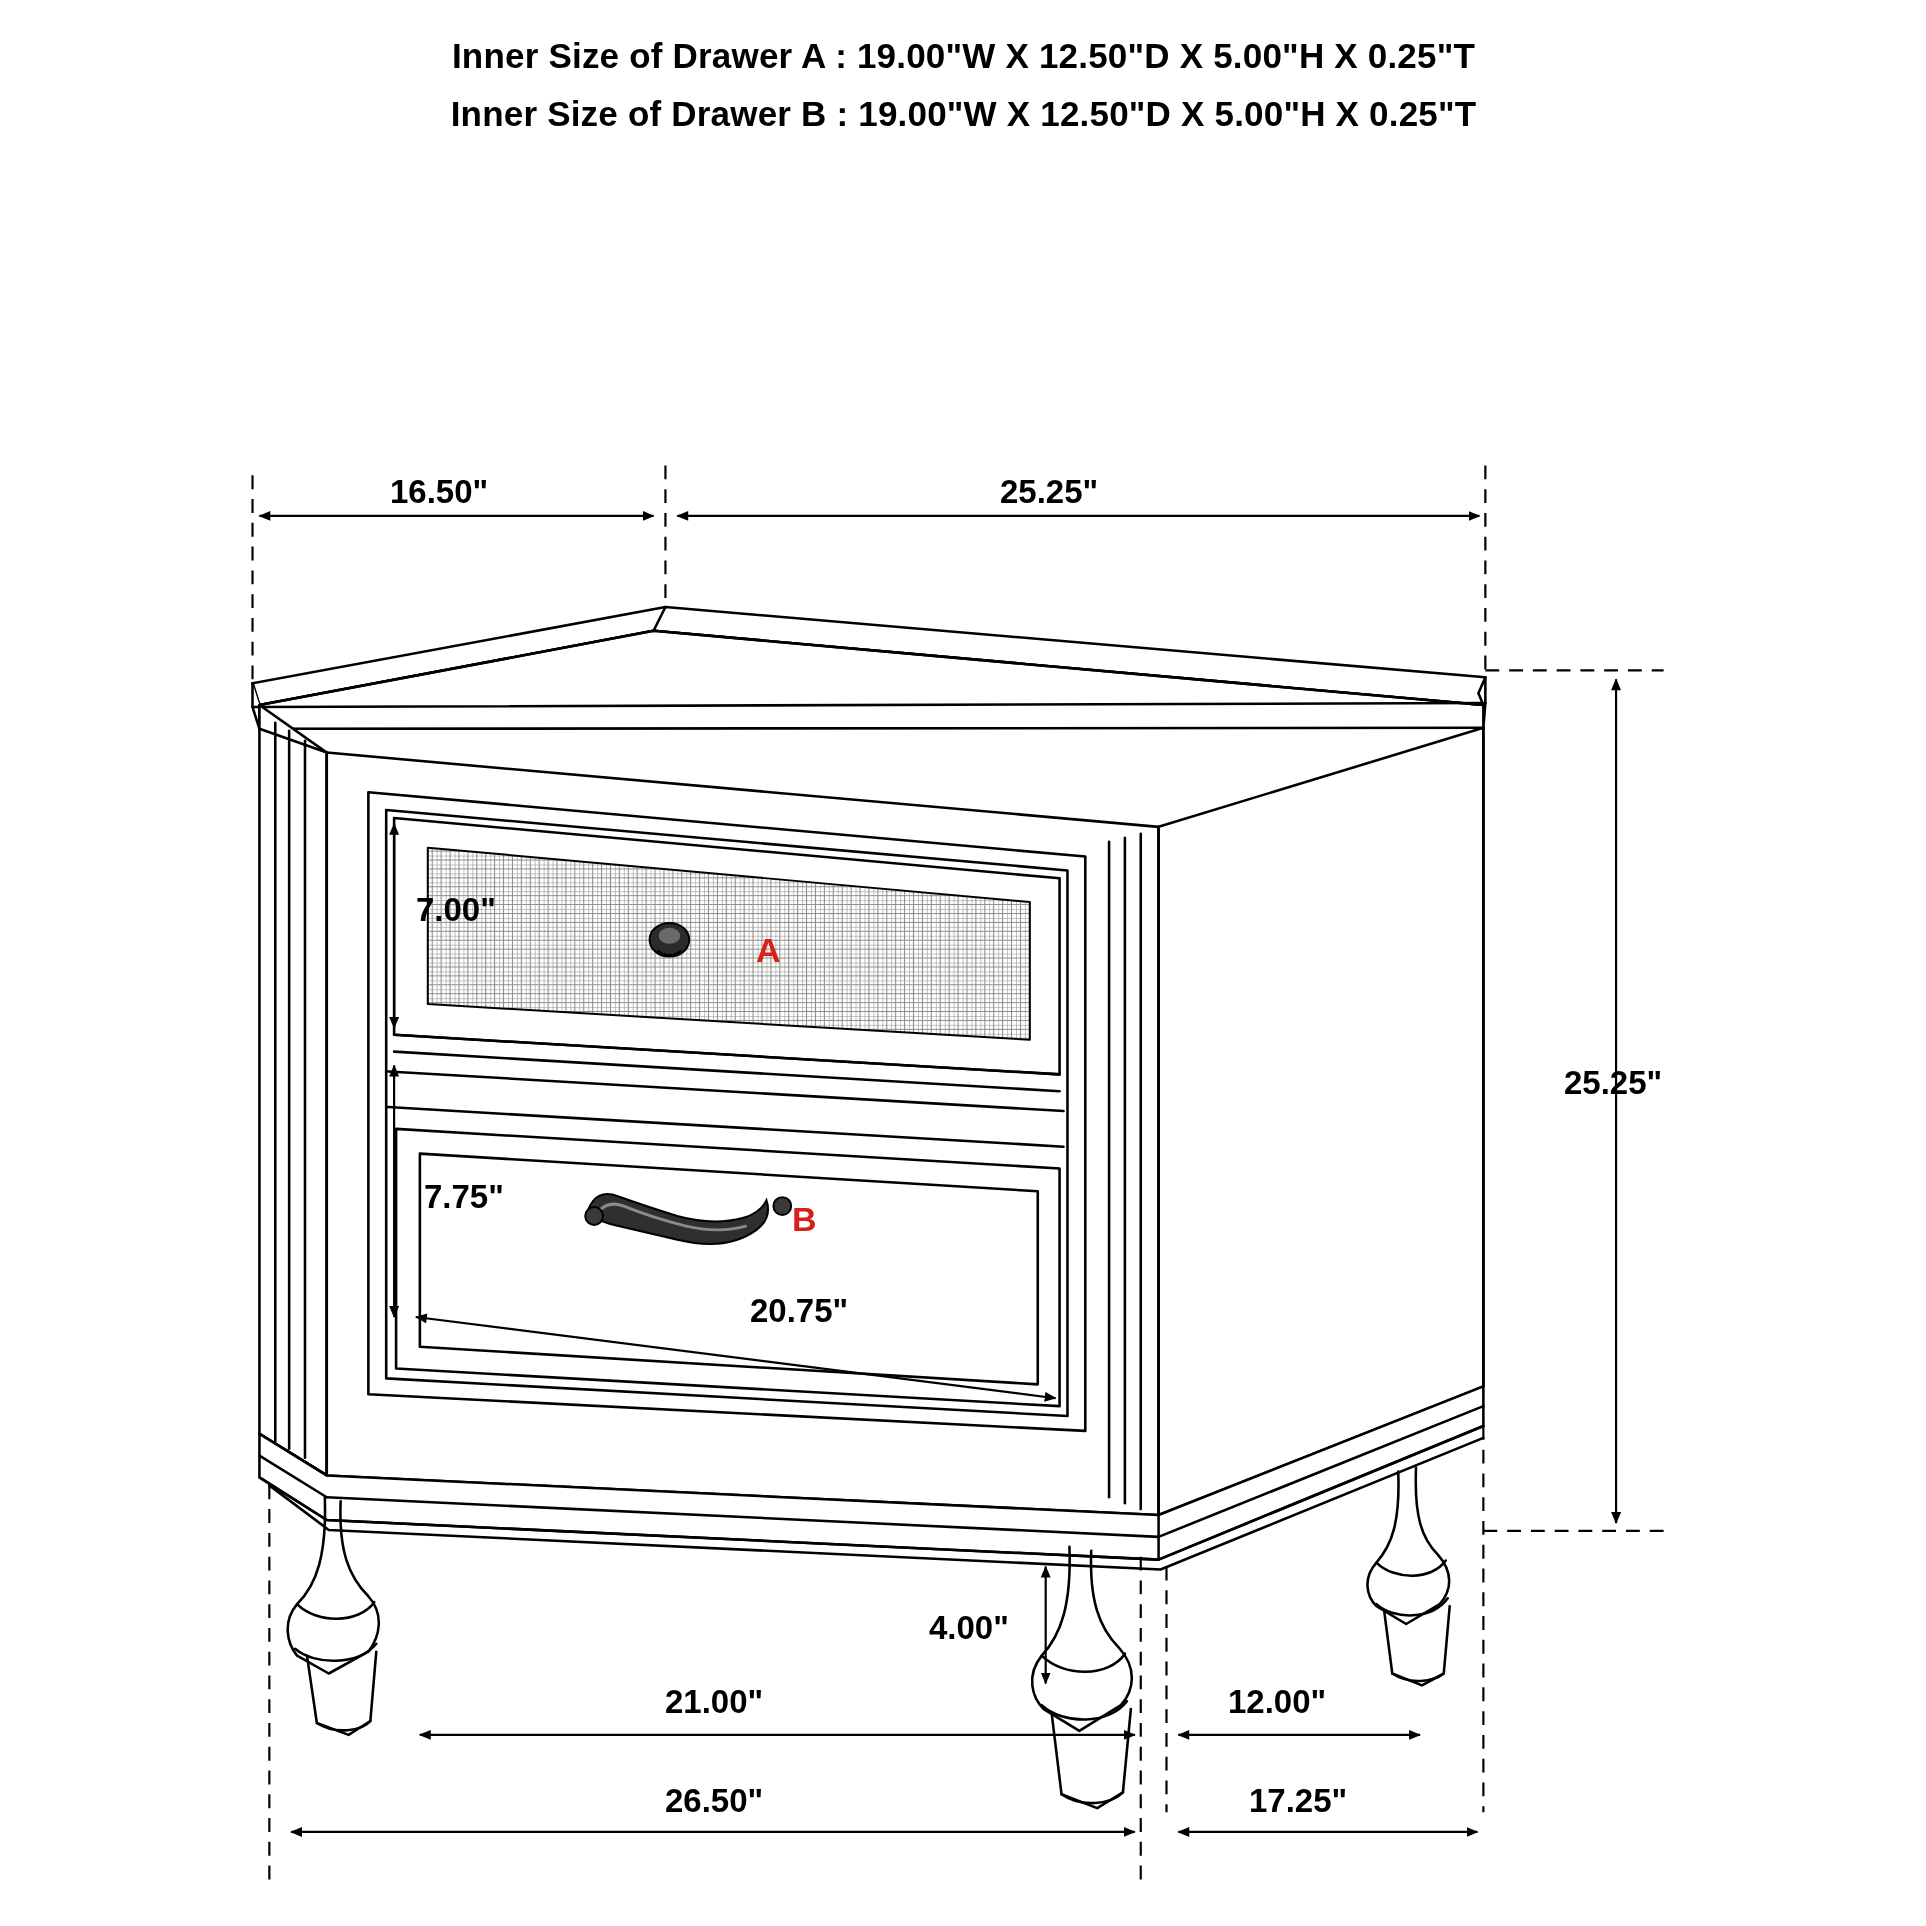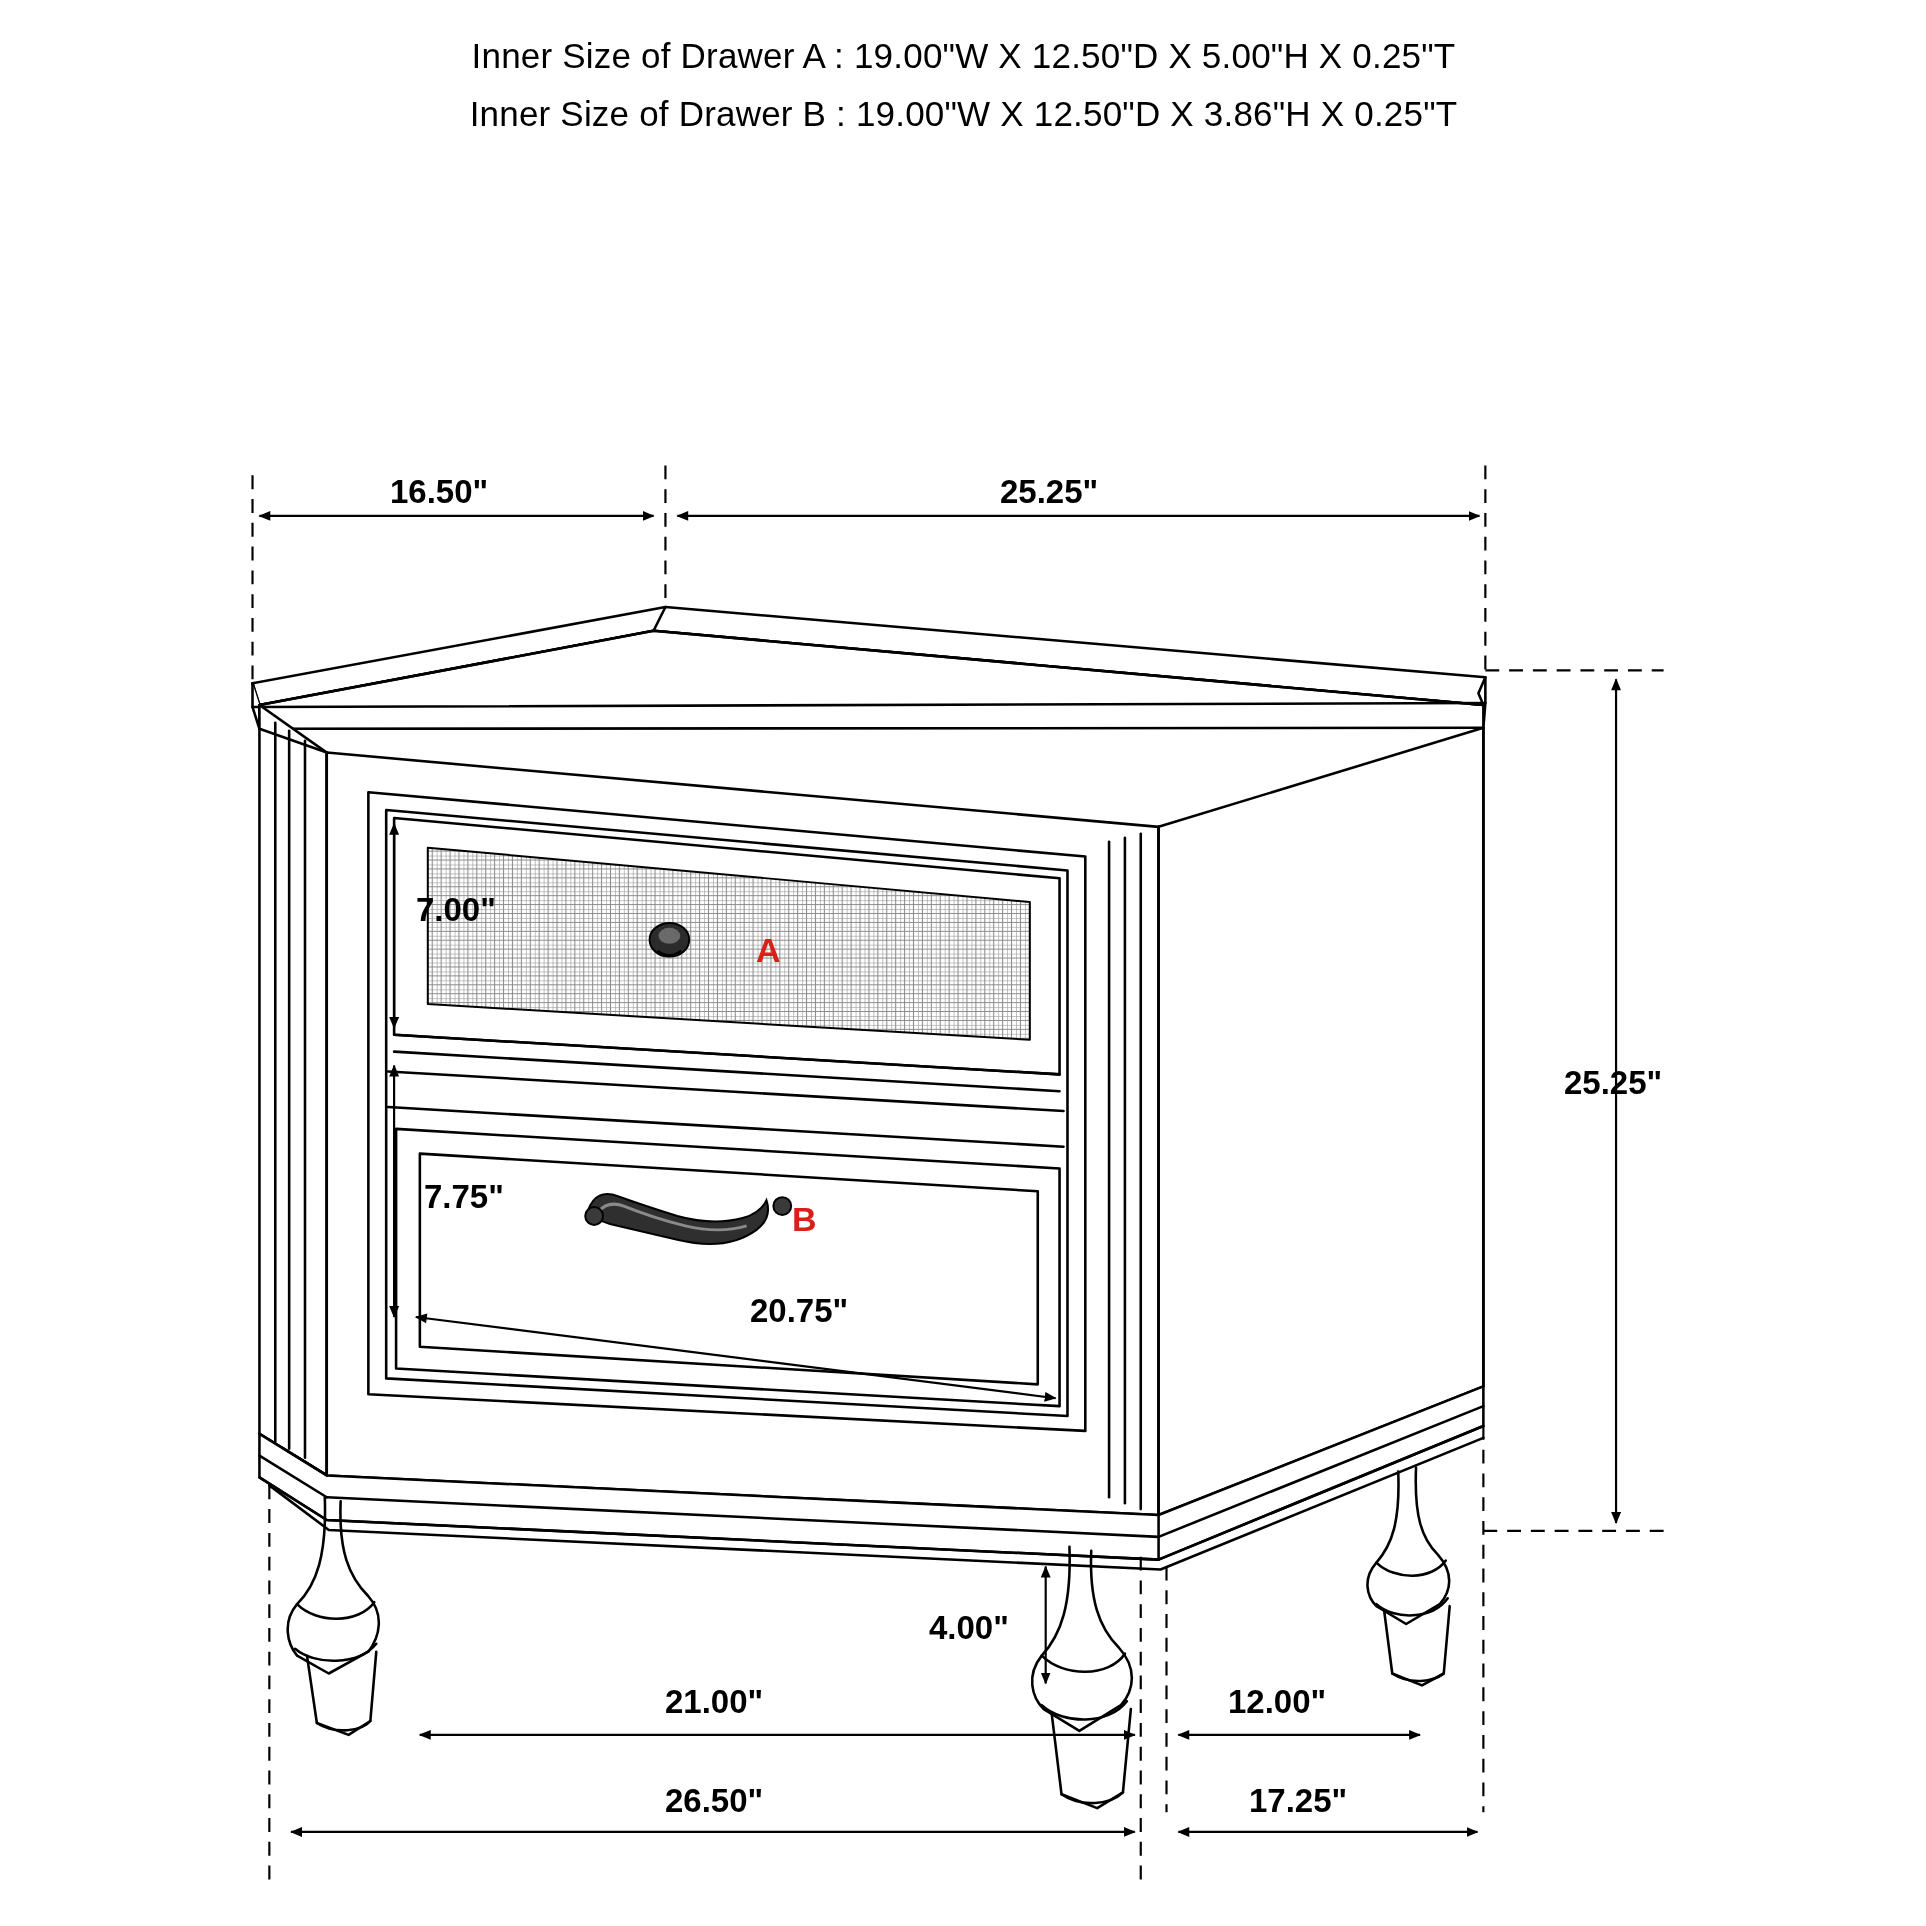--- a/index.html
+++ b/index.html
@@ -18,21 +18,21 @@
     position: absolute;
     left: 0; top: 0;
     width: 1927px;
     height: 1927px;
   }
   .hdr {
     position: absolute;
     left: 0;
     width: 1927px;
     text-align: center;
-    font-weight: normal;
+    font-weight: bold;
     font-size: 35px;
     color: #000;
     letter-spacing: 0.2px;
   }
   #hdr-a { top: 36px; }
   #hdr-b { top: 94px; }
 
   .dim-label {
     position: absolute;
     font-weight: bold;
@@ -51,21 +51,21 @@
     height: 1927px;
     pointer-events: none;
   }
 </style>
 </head>
 <body>
 
 <div id="sheet">
 
   <div class="hdr" id="hdr-a">Inner Size of Drawer A : 19.00"W X 12.50"D X 5.00"H X  0.25"T</div>
-  <div class="hdr" id="hdr-b">Inner Size of Drawer B : 19.00"W X 12.50"D X 3.86"H X  0.25"T</div>
+  <div class="hdr" id="hdr-b">Inner Size of Drawer B : 19.00"W X 12.50"D X 5.00"H X  0.25"T</div>
 
   <svg class="draw" viewBox="0 0 1946 1946">
     <defs>
       <marker id="ah" markerWidth="14" markerHeight="14" refX="11" refY="5" orient="auto" markerUnits="userSpaceOnUse">
         <path d="M0,0 L12,5 L0,10 z" fill="#000"></path>
       </marker>
       <marker id="ahs" markerWidth="14" markerHeight="14" refX="1" refY="5" orient="auto" markerUnits="userSpaceOnUse">
         <path d="M12,0 L0,5 L12,10 z" fill="#000"></path>
       </marker>
       <pattern id="weave" width="9" height="9" patternUnits="userSpaceOnUse">

